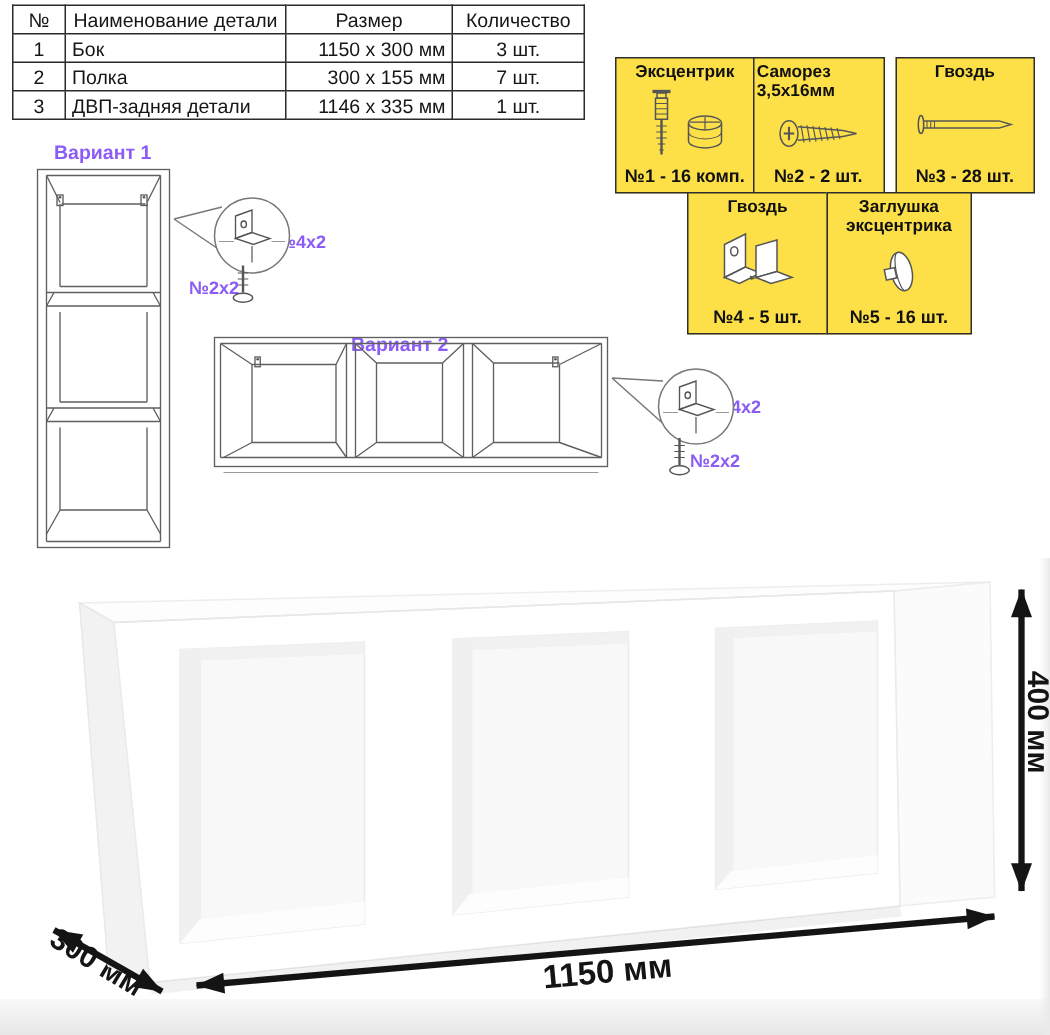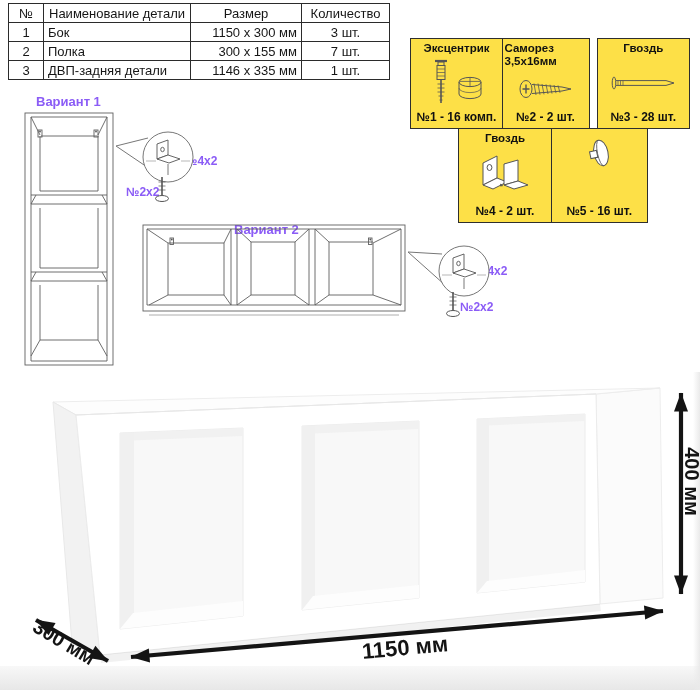--- a/index.html
+++ b/index.html
@@ -126,24 +126,25 @@
       <g stroke="#555" fill="#fff" stroke-width="1">
         <polygon points="6,12 20,5 20,27 6,34"></polygon>
         <ellipse cx="12.5" cy="16.5" rx="2.4" ry="3"></ellipse>
         <polygon points="6,34 20,27 30,31 16,38"></polygon>
         <polygon points="27,13 41,9 41,30 27,34"></polygon>
         <polygon points="27,34 41,30 51,34 37,38"></polygon>
         <path d="M23,33 l3,2" fill="none" stroke-width="0.9"></path>
         <circle cx="24" cy="34.5" r="1" fill="#555" stroke="none"></circle>
       </g>
     </svg>
-    <div class="hw-label">№4 - 2 шт.</div>
+    <div class="hw-label">№4 - 5 шт.</div>
   </div>
 
   <div class="hw-cell" style="left:550.5px;top:127.5px;width:97.5px;height:95.5px;">
+    <div class="hw-title">Заглушка эксцентрика</div>
     <svg class="hw-icon" width="34" height="42" viewBox="0 0 34 42">
       <g stroke="#555" fill="#fff" stroke-width="1" transform="rotate(-12 19 21)">
         <ellipse cx="19" cy="21" rx="7" ry="13"></ellipse>
         <path d="M19,8 A3.5,13 0 0 0 19,34" fill="none" stroke-width="0.8"></path>
         <rect x="8" y="17.5" width="7" height="7"></rect>
       </g>
     </svg>
     <div class="hw-label">№5 - 16 шт.</div>
   </div>
 

